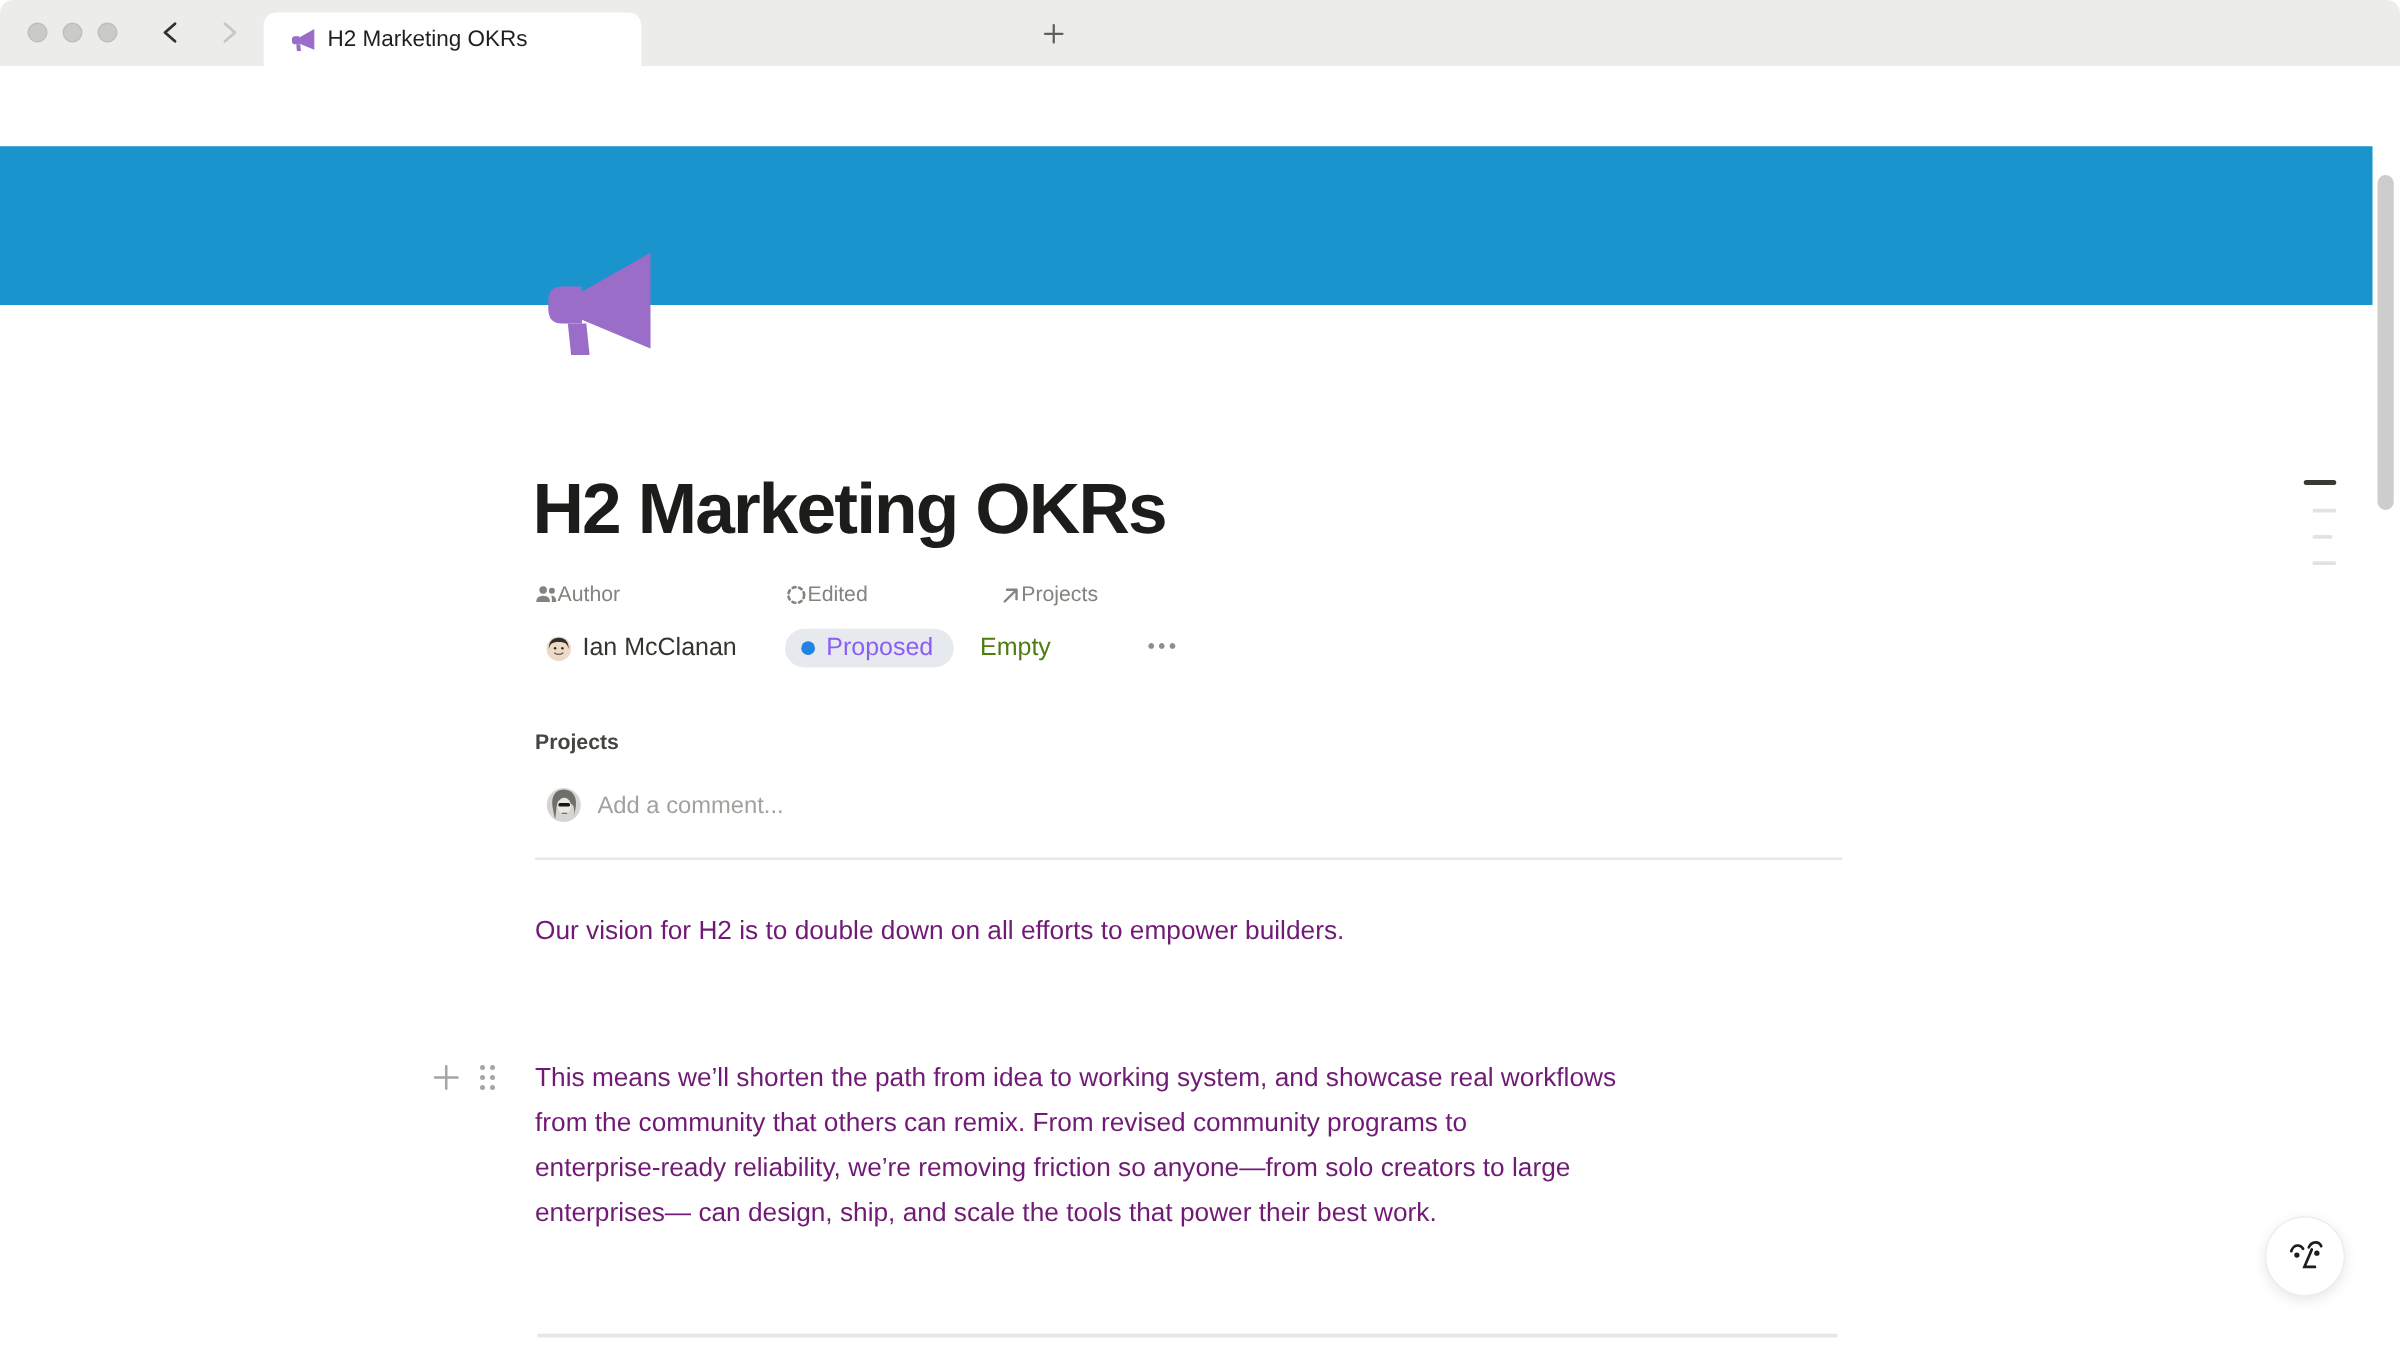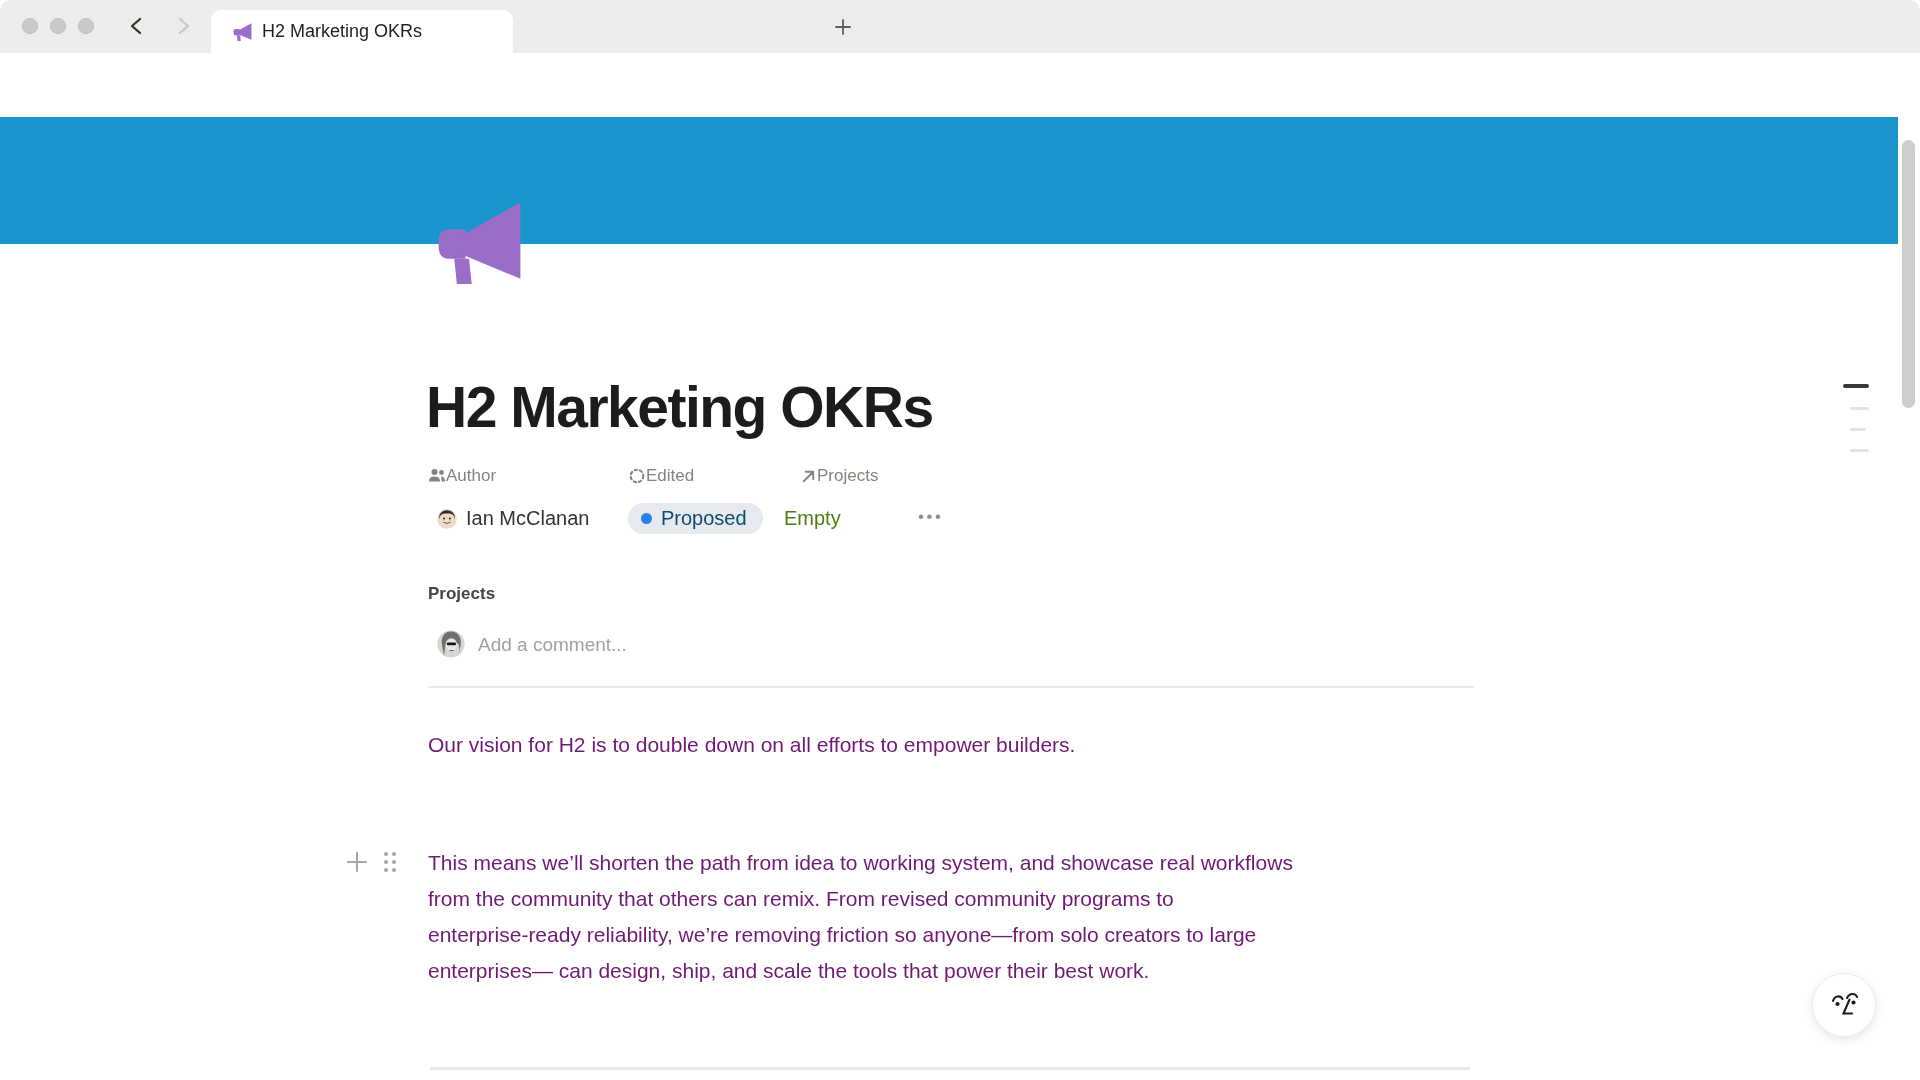--- a/index.html
+++ b/index.html
@@ -31,21 +31,21 @@
   .tb-more{position:absolute;left:1860px;top:74px;font-size:17px;color:#34332f;letter-spacing:3px;}
   
   .cover{position:absolute;left:0;top:117px;width:1898px;height:127px;background:var(--cover-blue,#1a94cd);}
   .page-icon{position:absolute;left:436px;top:197px;width:87px;height:87px;}
   
   .title{position:absolute;left:426px;top:374px;font-size:57px;font-weight:800;letter-spacing:-1.5px;color:#1c1c1a;white-space:nowrap;}
   .prop-label{position:absolute;top:466px;display:flex;align-items:center;gap:0;font-size:17px;color:#85837e;}
   .prop-value{position:absolute;top:503px;height:31px;display:flex;align-items:center;font-size:20px;}
   .avatar-ian{width:20px;height:20px;border-radius:50%;overflow:hidden;margin-right:9px;flex:0 0 auto;}
   .badge{display:flex;align-items:center;gap:9px;background:var(--status-pill-bg,#e6eaee);border-radius:16px;
-       height:31px;padding:0 16px 0 13px;color:#0c4a6e;}
+       height:31px;padding:0 16px 0 13px;color:#8b5cf6;}
   .badge .dot{width:11px;height:11px;border-radius:50%;background:var(--status-dot,#2383e2);}
   .empty-val{color:#4d7c0f;}
   .prop-more{position:absolute;left:918px;top:507px;font-size:17px;color:#8f8e8b;letter-spacing:2.5px;}
   
   .comments-heading{position:absolute;left:428px;top:584px;font-size:17px;font-weight:600;color:#454440;}
   .comment-avatar{position:absolute;left:437px;top:630px;width:28px;height:28px;}
   .comment-placeholder{position:absolute;left:478px;top:634px;font-size:19px;color:#a2a19e;}
   .divider{position:absolute;background:#e9e9e7;}
   
   .para{position:absolute;left:428px;width:1060px;font-size:21px;line-height:36px;color:#701a75;}

